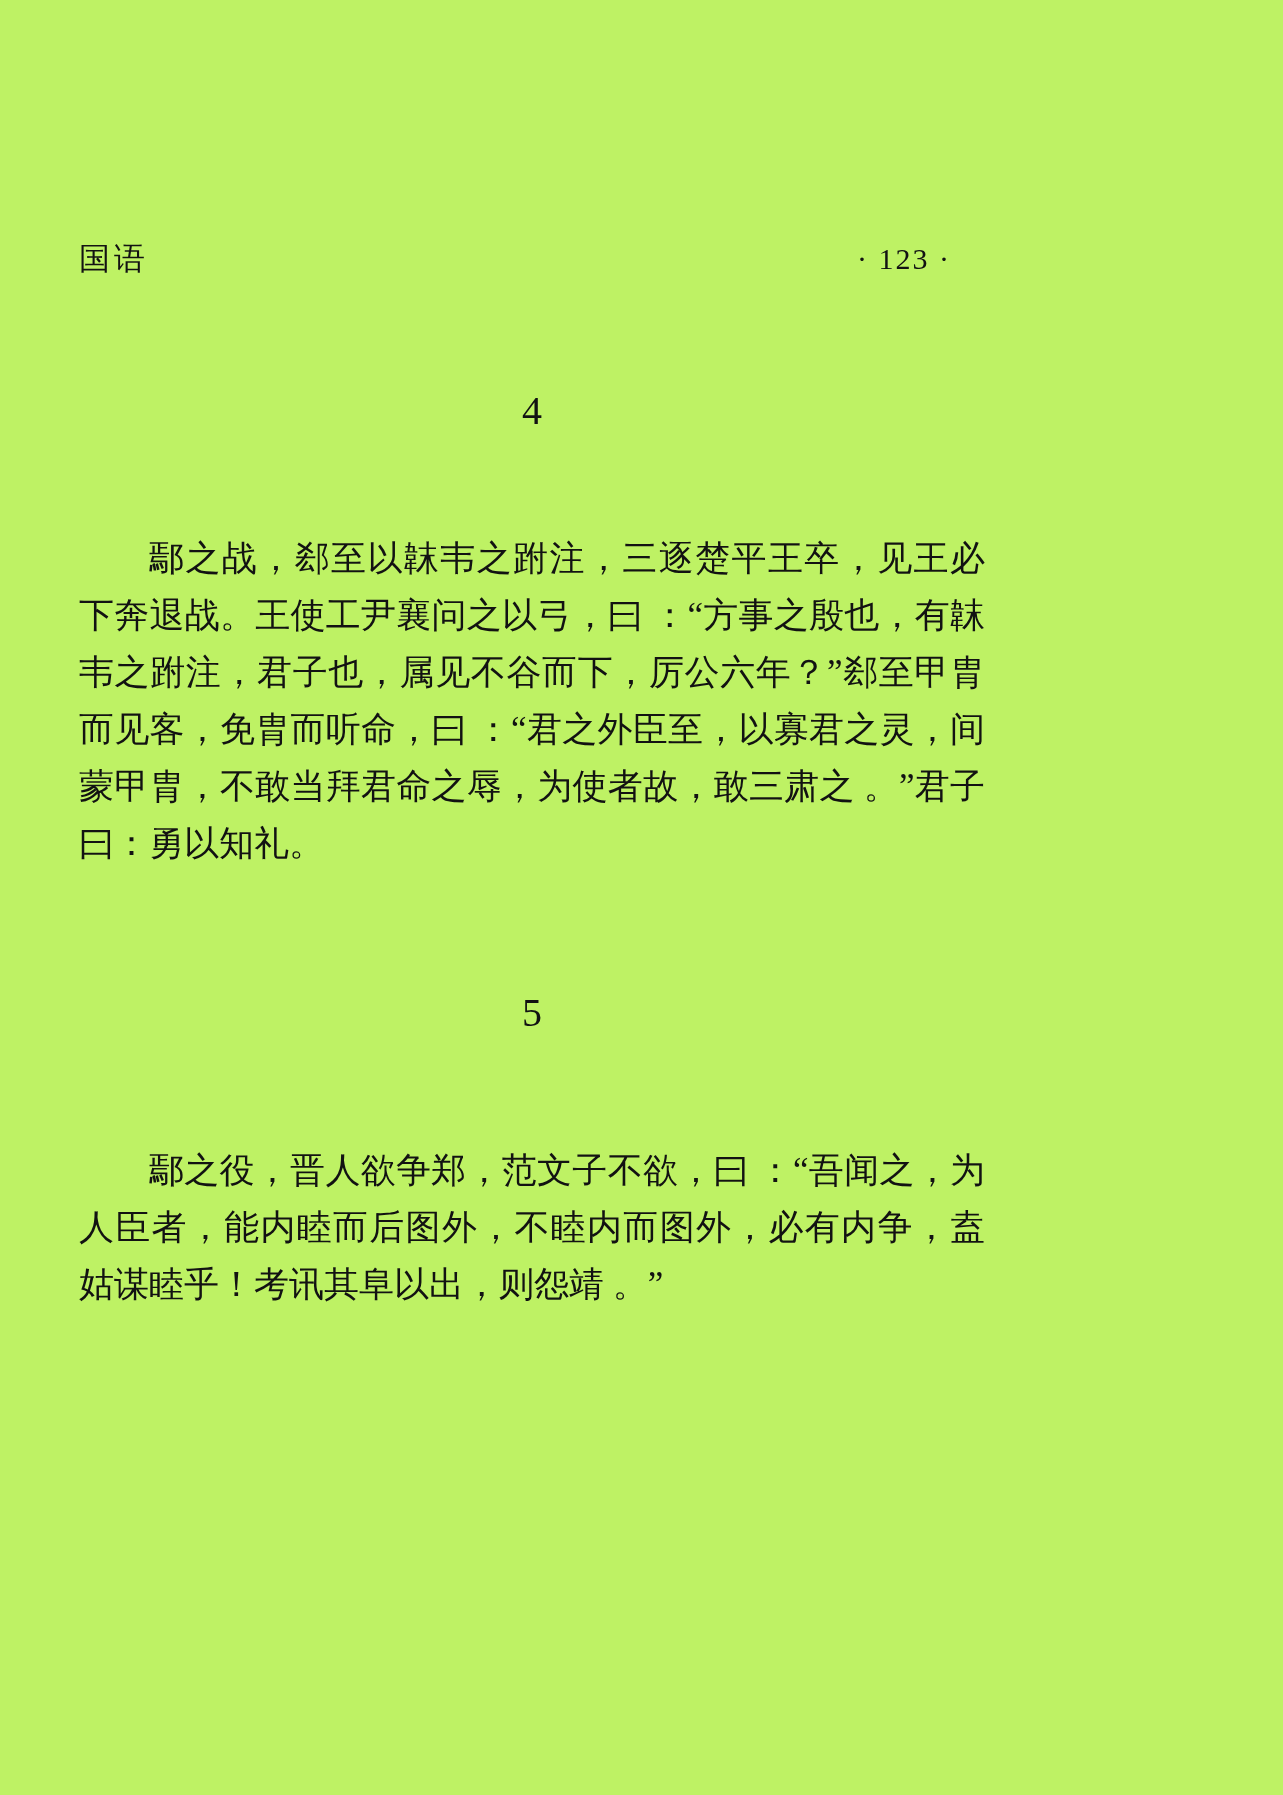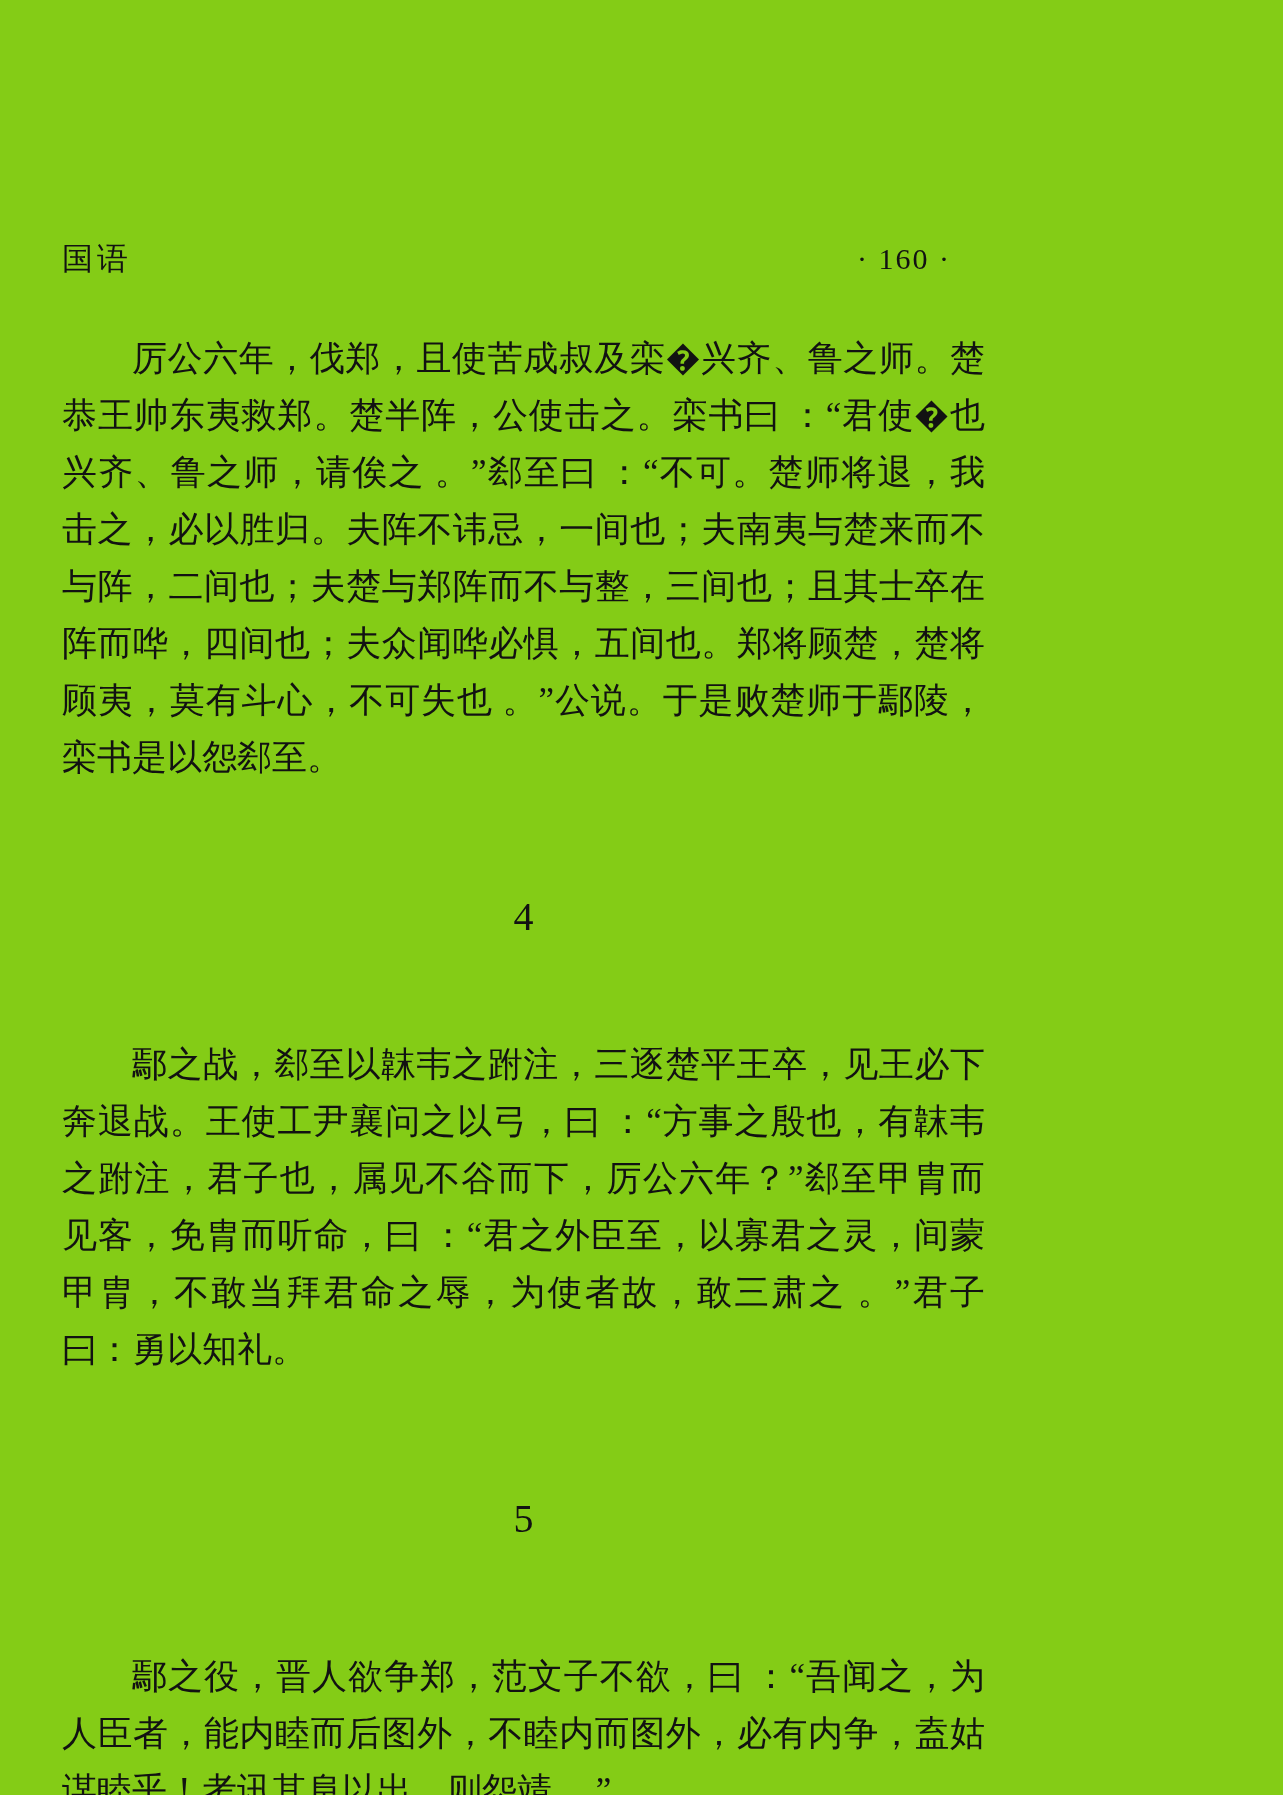--- a/index.html
+++ b/index.html
@@ -4,23 +4,23 @@
 <style>
   html, body {
     margin: 0;
     padding: 0;
     background: #ffffff;
   }
   .page {
     position: relative;
     width: 1283px;
     height: 1795px;
-    background: #84cc16;
+    background: #bef264;
     box-sizing: border-box;
-    padding: 238px 298px 0 62px;
+    padding: 238px 298px 0 79px;
     font-family: "Liberation Serif", serif;
     color: #121212;
     overflow: hidden;
   }
   .header {
     display: flex;
     justify-content: space-between;
     align-items: baseline;
     margin-bottom: 50px;
   }
@@ -51,24 +51,23 @@
     margin: 118px 0 106px 0;
   }
 </style>
 </head>
 <body>
 
 <div class="page">
 
   <div class="header">
     <span class="running-title">国语</span>
-    <span class="page-number">· 160 ·</span>
+    <span class="page-number">· 123 ·</span>
   </div>
 
-  <p class="para">厉公六年，伐郑，且使苦成叔及栾�兴齐、鲁之师。楚恭王帅东夷救郑。楚半阵，公使击之。栾书曰 ：“君使�也兴齐、鲁之师，请俟之 。”郄至曰 ：“不可。楚师将退，我击之，必以胜归。夫阵不讳忌，一间也；夫南夷与楚来而不与阵，二间也；夫楚与郑阵而不与整，三间也；且其士卒在阵而哗，四间也；夫众闻哗必惧，五间也。郑将顾楚，楚将顾夷，莫有斗心，不可失也 。”公说。于是败楚师于鄢陵，栾书是以怨郄至。</p>
 
   <div class="secnum">4</div>
 
   <p class="para">鄢之战，郄至以韎韦之跗注，三逐楚平王卒，见王必下奔退战。王使工尹襄问之以弓，曰 ：“方事之殷也，有韎韦之跗注，君子也，属见不谷而下，厉公六年？”郄至甲胄而见客，免胄而听命，曰 ：“君之外臣至，以寡君之灵，间蒙甲胄，不敢当拜君命之辱，为使者故，敢三肃之 。”君子曰：勇以知礼。</p>
 
   <div class="secnum second">5</div>
 
   <p class="para">鄢之役，晋人欲争郑，范文子不欲，曰 ：“吾闻之，为人臣者，能内睦而后图外，不睦内而图外，必有内争，盍姑谋睦乎！考讯其阜以出，则怨靖 。”</p>
 
 </div>

